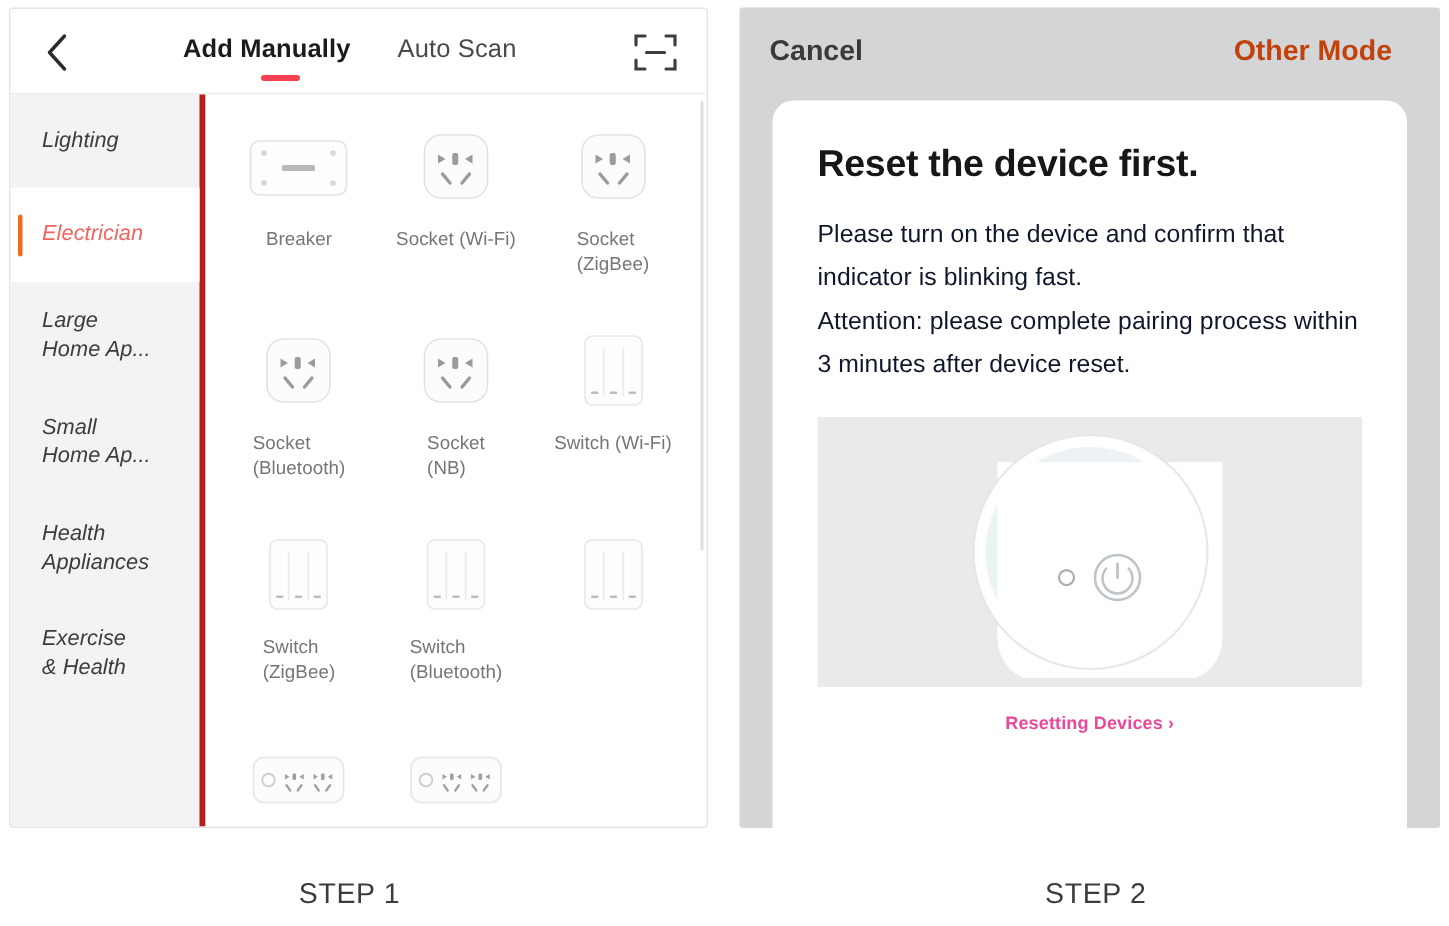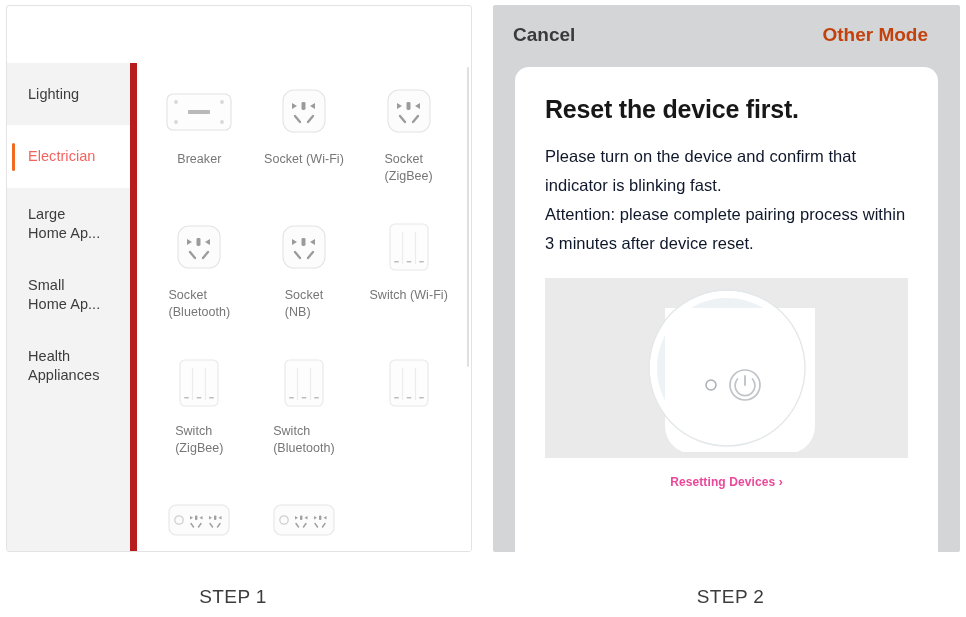--- a/index.html
+++ b/index.html
@@ -39,22 +39,23 @@
   #scan-btn{
     position:absolute;left:414px;top:14px;width:32px;height:30px;cursor:pointer;
   }
 
   #step1-body{
     position:absolute;left:0;top:57px;right:0;bottom:0;display:flex;
   }
   
   #category-sidebar{
     width:130px;flex:0 0 130px;background:#f3f3f3;
-    border-right:7px solid #b91c1c;box-sizing:border-box;
+    border-right:4px solid #b91c1c;box-sizing:border-box;
     position:relative;
+    font-style:italic;
   }
   .cat-item{
     position:relative;box-sizing:border-box;
     padding:0 10px 0 21px;display:flex;align-items:center;
     font-size:14.5px;color:#3c3c3c;line-height:19px;cursor:pointer;
     letter-spacing:.05px;
   }
   .cat-item .cat-label{white-space:pre-line;}
   .cat-item.active{
     background:#ffffff;color:#f4645f;
@@ -129,20 +130,44 @@
     letter-spacing:.4px;text-align:center;
   }
   #step1-caption{left:0;width:466px;}
   #step2-caption{left:497px;width:467px;}
 </style>
 </head>
 <body>
 
 <div id="step1-panel">
 
+  <div id="step1-header">
+
+    <div id="back-btn">
+      <svg width="17" height="28" viewBox="0 0 17 28">
+        <polyline points="13,3 3,14 13,25" fill="none" stroke="#2b2b2b" stroke-width="2.3" stroke-linecap="round" stroke-linejoin="round"></polyline>
+      </svg>
+    </div>
+
+    <div id="tab-add-manually">Add Manually</div>
+    <div id="tab-underline"></div>
+    <div id="tab-auto-scan">Auto Scan</div>
+
+    <div id="scan-btn">
+      <svg width="32" height="30" viewBox="0 0 32 30">
+        <g fill="none" stroke="#3d3d3d" stroke-width="2.1" stroke-linecap="round">
+          <polyline points="3,10 3,4 9,4"></polyline>
+          <polyline points="23,4 29,4 29,10"></polyline>
+          <polyline points="29,20 29,26 23,26"></polyline>
+          <polyline points="9,26 3,26 3,20"></polyline>
+          <line x1="10" y1="15" x2="22" y2="15"></line>
+        </g>
+      </svg>
+    </div>
+  </div>
 
   <div id="step1-body">
 
     <div id="category-sidebar">
       <div class="cat-item" style="height:62px">
           <span class="cat-label">Lighting</span>
         </div>
       <div class="cat-item active" style="height:63px">
           <span class="cat-bar"></span>
           <span class="cat-label">Electrician</span>
@@ -151,20 +176,24 @@
           <span class="cat-label">Large
 Home Ap...</span>
         </div>
       <div class="cat-item" style="height:70px">
           <span class="cat-label">Small
 Home Ap...</span>
         </div>
       <div class="cat-item" style="height:71px">
           <span class="cat-label">Health
 Appliances</span>
+        </div>
+      <div class="cat-item" style="height:69px">
+          <span class="cat-label">Exercise
+&amp; Health</span>
         </div>
     </div>
 
     <div id="device-grid-wrap">
       <div id="device-grid">
 
         <div class="dev-cell">
           <div class="dev-icon">
             <svg width="70" height="46" viewBox="0 0 70 46">
               <rect x="3" y="5" width="64" height="36" rx="6" fill="#fdfdfd" stroke="#e2e2e2" stroke-width="1.1"></rect>

